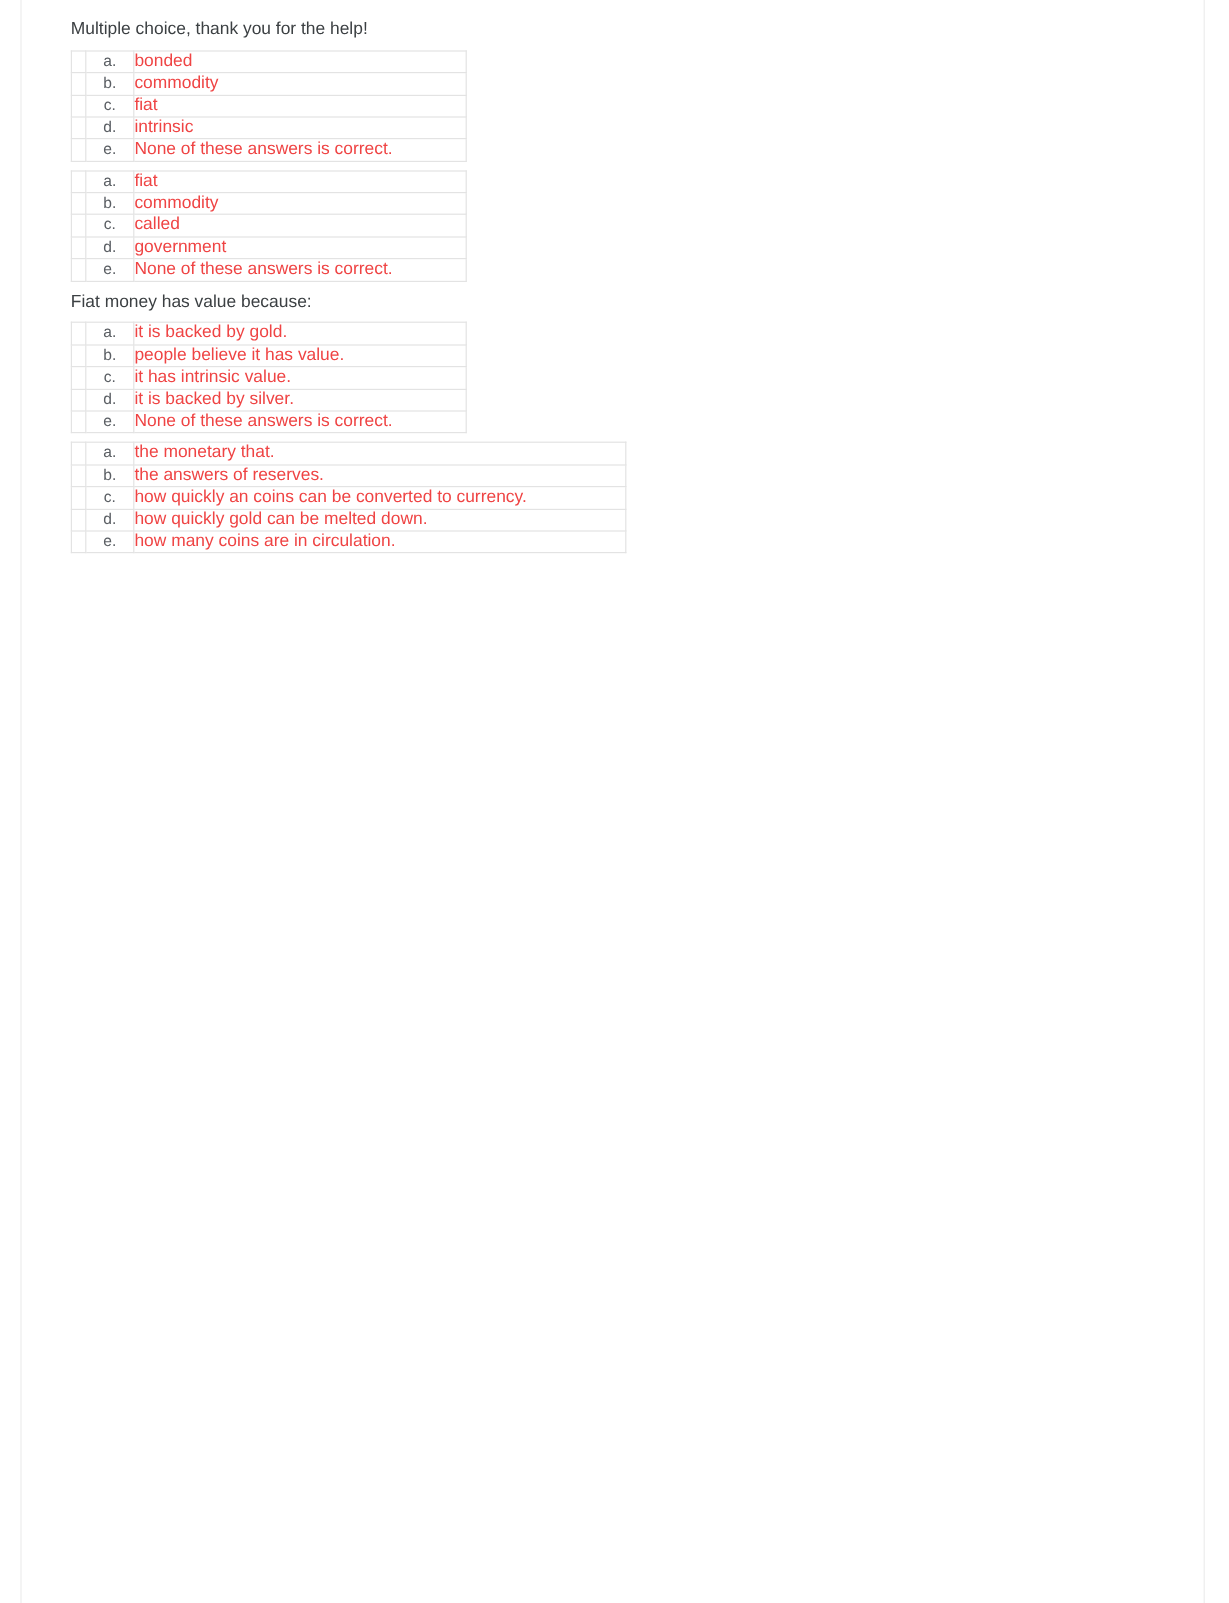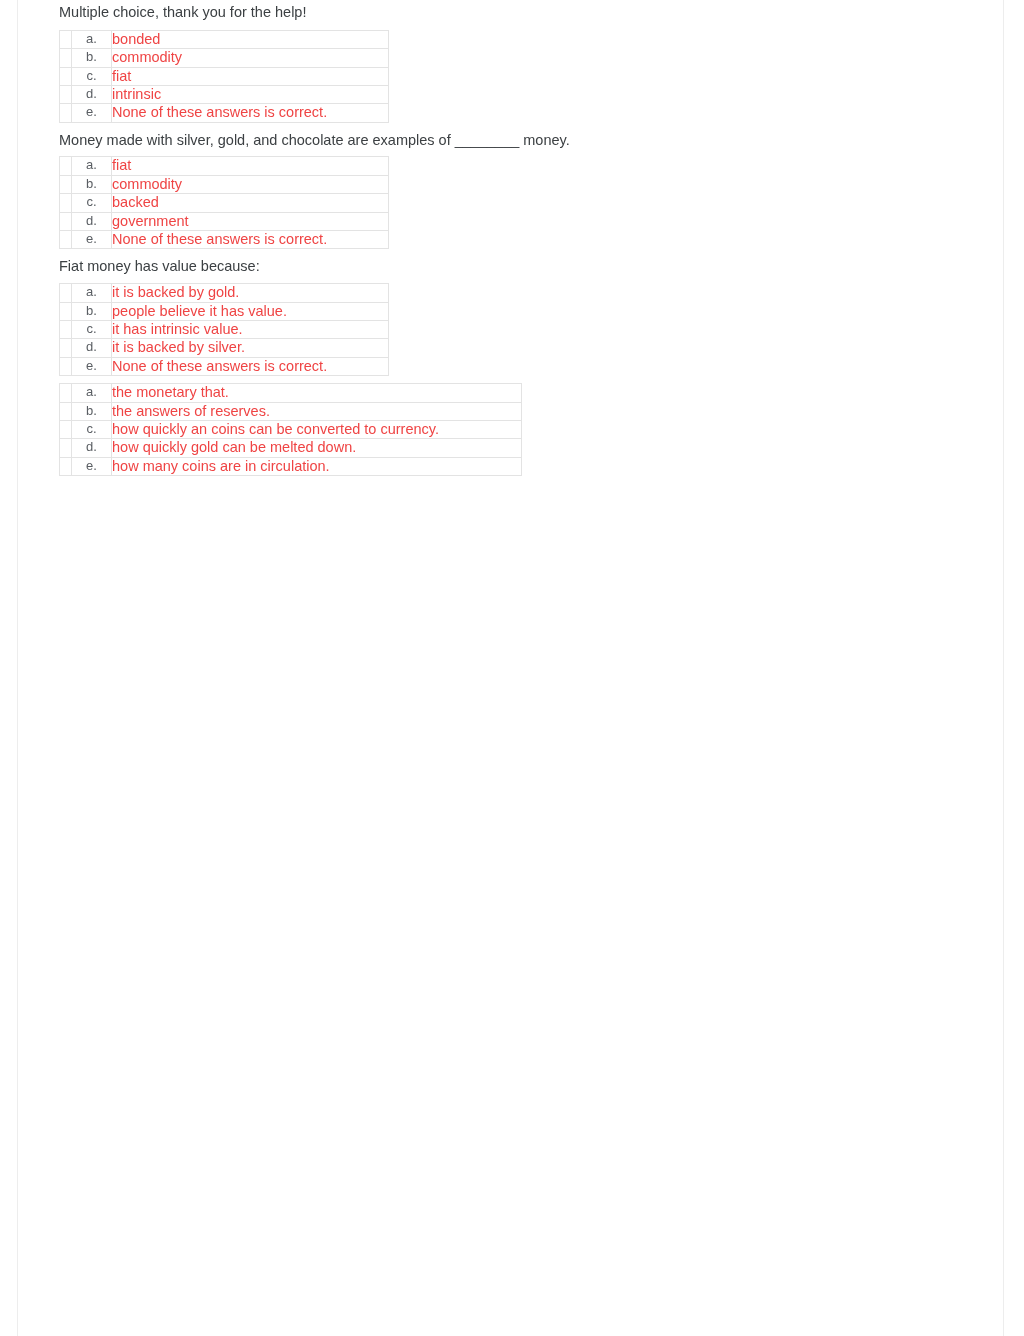--- a/index.html
+++ b/index.html
@@ -23,21 +23,21 @@
     bottom: 0;
     width: 1px;
     background: #ededed;
   }
   .frame-rule.left  { left: 17px; }
   .frame-rule.right { left: 1003px; }
 
   .content {
     position: absolute;
     left: 59px;
-    top: 2px;
+    top: 14px;
     right: 30px;
   }
 
   .intro {
     font-size: 14.5px;
     line-height: 1.5;
     color: #3c4043;
     margin: 0 0 6px 0;
     white-space: pre-wrap;
   }
@@ -129,37 +129,36 @@
         <tr>
           <td class="gutter"></td>
           <td class="letter">e.</td>
           <td class="answer">None of these answers is correct.</td>
         </tr>
       </tbody>
     </table>
   </div>
 
   <div class="qblock">
-    <p class="question">Money made with silver, gold, and chocolate are examples of ________ money.</p>
     <table class="choices w-narrow">
       <tbody>
         <tr>
           <td class="gutter"></td>
           <td class="letter">a.</td>
           <td class="answer">fiat</td>
         </tr>
         <tr>
           <td class="gutter"></td>
           <td class="letter">b.</td>
           <td class="answer">commodity</td>
         </tr>
         <tr>
           <td class="gutter"></td>
           <td class="letter">c.</td>
-          <td class="answer">backed</td>
+          <td class="answer">called</td>
         </tr>
         <tr>
           <td class="gutter"></td>
           <td class="letter">d.</td>
           <td class="answer">government</td>
         </tr>
         <tr>
           <td class="gutter"></td>
           <td class="letter">e.</td>
           <td class="answer">None of these answers is correct.</td>

